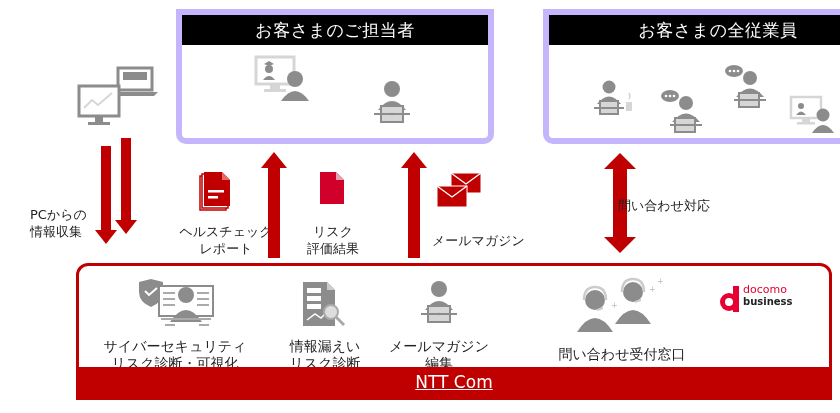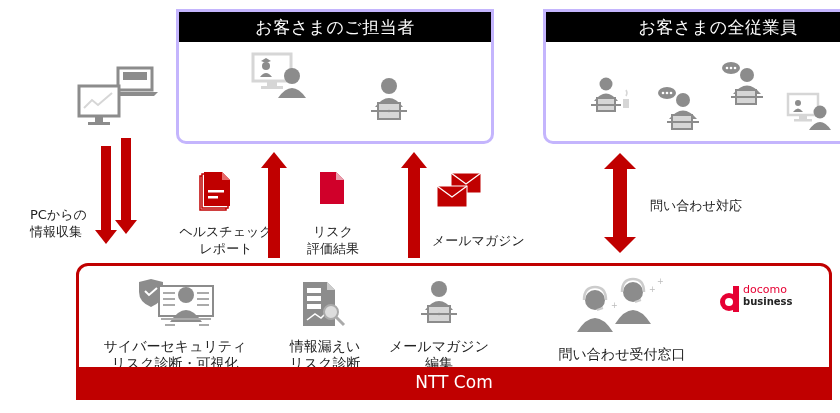--- a/index.html
+++ b/index.html
@@ -1,37 +1,37 @@
 <!DOCTYPE html>
 <html><head>
 <meta charset="utf-8">
 <style>
   * { box-sizing: border-box; margin: 0; padding: 0; }
   html, body { width: 840px; height: 413px; background: #fff; overflow: hidden; }
   body { position: relative; font-family: "DejaVu Sans", "Liberation Sans", sans-serif; color: #222; }
   .abs { position: absolute; }
 
   .customer-box {
-    position: absolute; border: 3px solid #c4b5fd; border-radius: 0 0 10px 10px; background: #fff;
+    position: absolute; border: 6px solid #c4b5fd; border-radius: 0 0 10px 10px; background: #fff;
   }
   .customer-box .hdr {
     background: #000; color: #fff; font-size: 17px; text-align: center; height: 30px; line-height: 30px;
     letter-spacing: 0.5px;
   }
 
   .label { position: absolute; font-size: 13px; line-height: 17px; color: #222; text-align: center; white-space: nowrap; }
   .label.left { text-align: left; }
 
   .ntt-box {
     position: absolute; left: 76px; top: 263px; width: 756px; height: 137px;
     border: 3px solid #c00000; border-radius: 12px 12px 0 0; background: #fff; overflow: hidden;
   }
   .ntt-bar {
     position: absolute; left: 0; right: 0; bottom: 0; height: 30px; background: #c00000;
-    color: #fff; text-align: center; font-size: 17px; line-height: 30px;
+    color: #fff; text-align: center; font-size: 17px; line-height: 30px; text-decoration: underline;
   }
   svg { display: block; }
 </style>
 </head>
 <body>
 
 <div class="customer-box" style="left:176px; top:9px; width:318px; height:135px;">
   <div class="hdr">お客さまのご担当者</div>
 
   <svg class="abs" style="left:72px; top:40px;" width="60" height="48" viewBox="0 0 60 48">
@@ -156,21 +156,21 @@
   <rect x="2" y="15" width="30" height="21" fill="#c00000" stroke="#fff" stroke-width="1"></rect>
   <path d="M2 15 l15 11 l15 -11" stroke="#fff" stroke-width="1.3" fill="none"></path>
 </svg>
 <div class="label left" style="left:432px; top:232px;">メールマガジン</div>
 
 <svg class="abs" style="left:604px; top:153px;" width="32" height="100" viewBox="0 0 32 100">
   <path d="M0 16 l16 -16 l16 16z" fill="#c00000"></path>
   <rect x="9" y="15" width="14" height="70" fill="#c00000"></rect>
   <path d="M0 84 l16 16 l16 -16z" fill="#c00000"></path>
 </svg>
-<div class="label left" style="left:650px; top:197px;">問い合わせ対応</div>
+<div class="label left" style="left:618px; top:197px;">問い合わせ対応</div>
 
 <div class="ntt-box">
 
   <svg class="abs" style="left:58px; top:12px;" width="80" height="54" viewBox="0 0 80 54">
     <path d="M2 4 l12 -3 l12 3 v10 q0 10 -12 15 q-12 -5 -12 -15z" fill="#8c8c8c"></path>
     <path d="M8 13 l4 4 l8 -7" stroke="#fff" stroke-width="2" fill="none"></path>
     <rect x="22" y="8" width="54" height="30" fill="#fff" stroke="#8c8c8c" stroke-width="2"></rect>
     <rect x="26" y="14" width="12" height="2" fill="#aaa"></rect>
       <rect x="26" y="20" width="12" height="2" fill="#aaa"></rect>
       <rect x="26" y="26" width="12" height="2" fill="#aaa"></rect>

